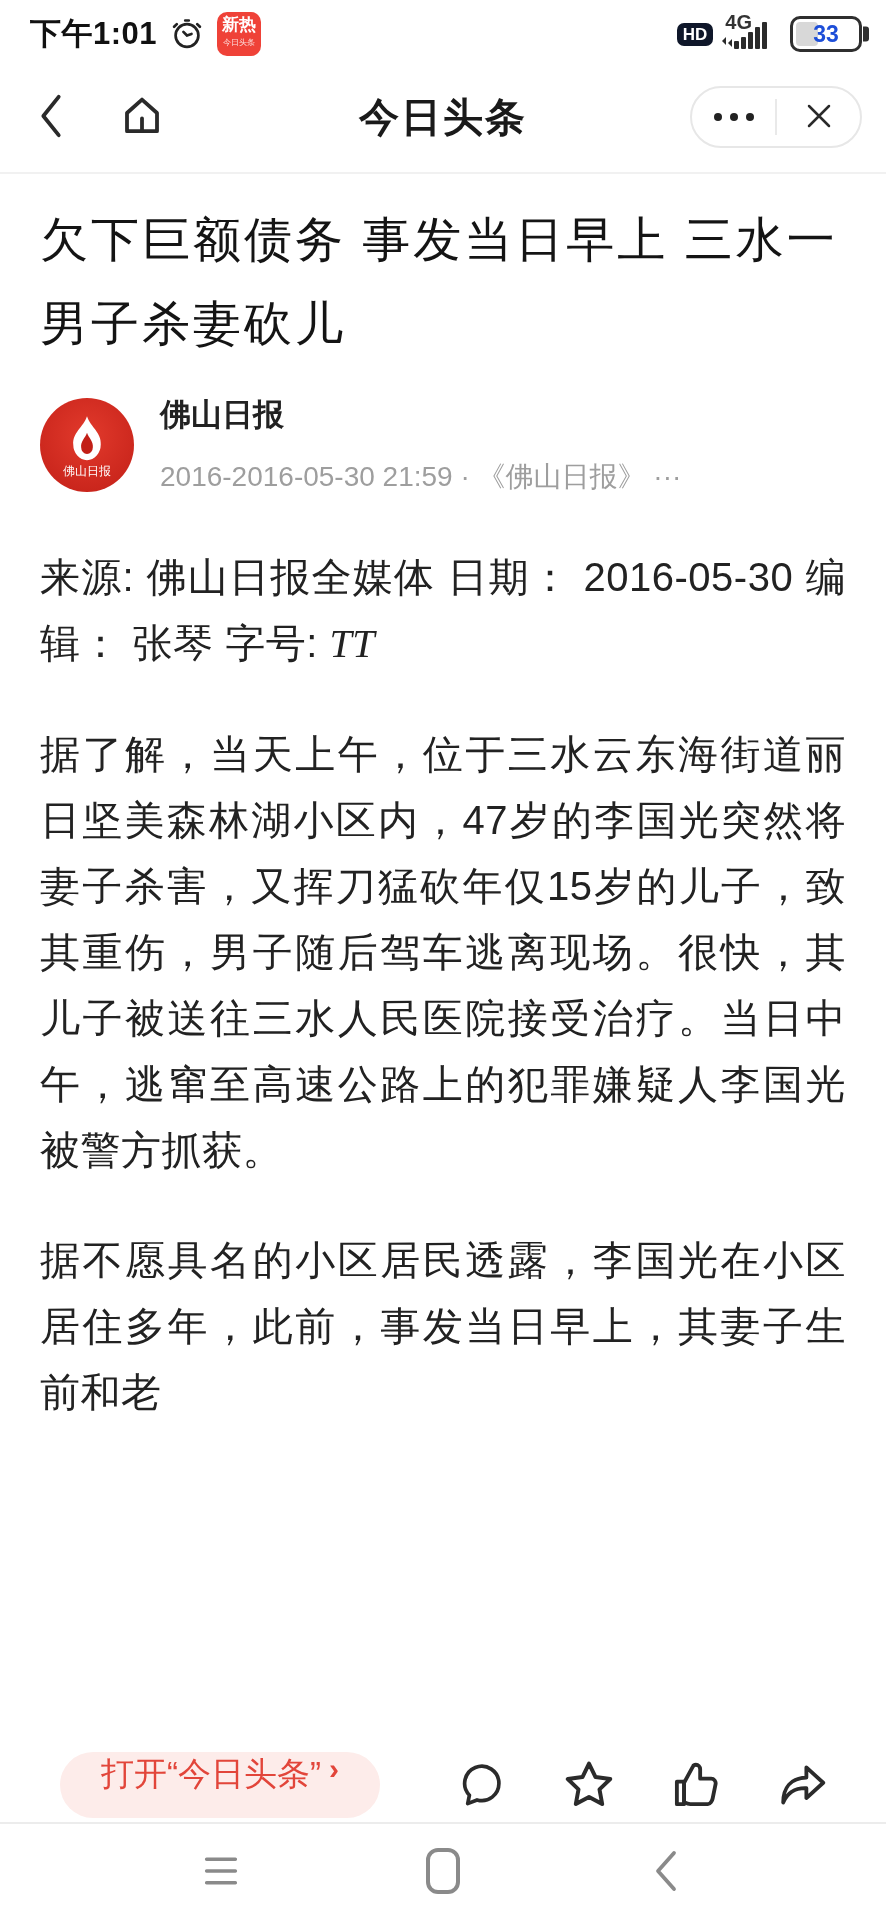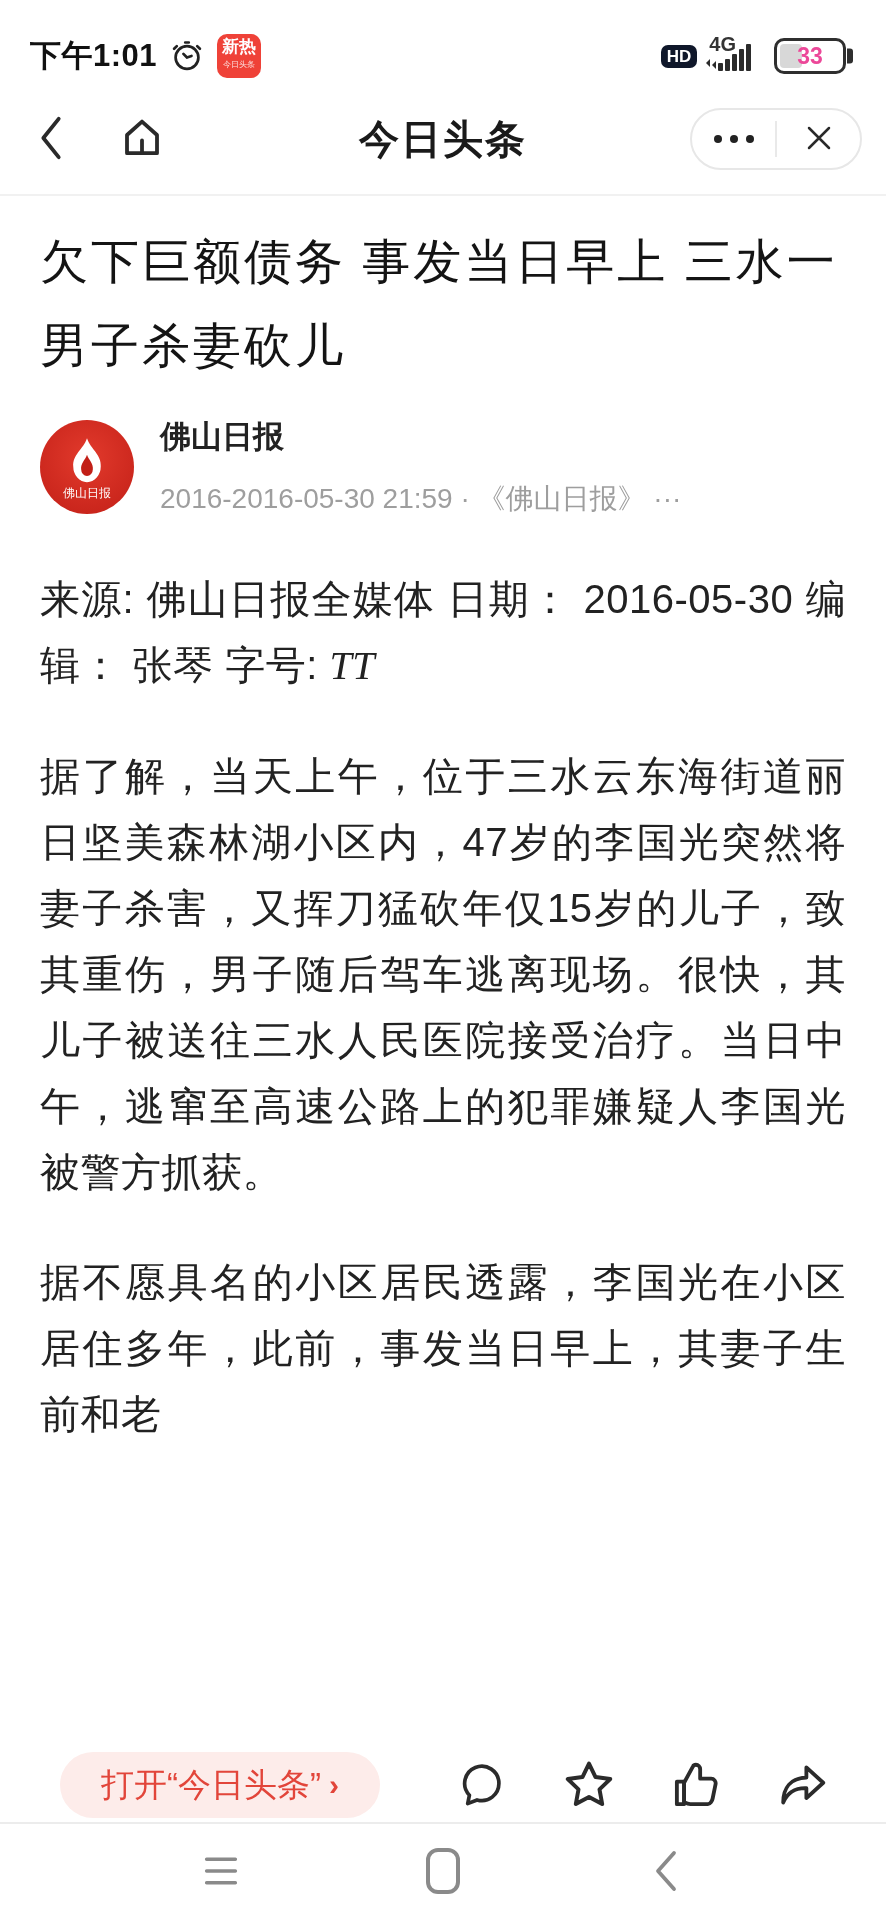--- a/index.html
+++ b/index.html
@@ -16,22 +16,21 @@
     position:relative;
     background:#ffffff;
     overflow:hidden;
     font-family:"Liberation Sans","DejaVu Sans",sans-serif;
     color:#222;
   }
   
   .status-bar{
     height:62px;
     display:flex;align-items:center;justify-content:space-between;
-    padding:6px 40px 0 30px;
-    margin-top:22px;
+    padding:6px 24px 0 30px;
   }
   .sb-left,.sb-right{display:flex;align-items:center;gap:12px;}
   .sb-time{font-size:31px;font-weight:600;color:#111;letter-spacing:.5px;}
   .alarm-icon svg{display:block;}
   .app-badge{
     width:44px;height:44px;border-radius:10px;
     background:var(--accent-red,#ef4238);
     color:#fff;display:flex;flex-direction:column;align-items:center;justify-content:center;
     font-size:17px;font-weight:700;line-height:18px;letter-spacing:0;
   }
@@ -42,21 +41,21 @@
   }
   .network{display:flex;align-items:center;gap:2px;position:relative;}
   .net-4g{font-size:20px;color:#333;font-weight:600;position:relative;top:-12px;margin-right:-34px;}
   .battery{
     position:relative;width:72px;height:36px;
     border:3.5px solid #2f2f2f;border-radius:10px;
     display:flex;align-items:center;justify-content:center;
     margin-left:6px;
   }
   .battery .fill{position:absolute;left:3px;top:3px;bottom:3px;width:33%;background:#d8d8d8;border-radius:4px;}
-  .battery .level{position:relative;font-size:23px;font-weight:600;color:#ec4899;}
+  .battery .level{position:relative;font-size:23px;font-weight:600;color:#1d4ed8;}
   .battery:after{
     content:"";position:absolute;right:-10px;top:50%;transform:translateY(-50%);
     width:6px;height:15px;background:#2f2f2f;border-radius:0 3px 3px 0;
   }
   
   .nav-bar{
     position:relative;height:112px;
     display:flex;align-items:center;
     padding:0 24px 0 36px;
     border-bottom:2px solid #f1f1f1;
@@ -115,21 +114,21 @@
     position:absolute;left:0;right:0;bottom:98px;height:74px;
     background:#fff;
     display:flex;align-items:center;
     padding:0 30px 0 60px;
   }
   .open-btn{
     height:66px;min-width:320px;border:none;border-radius:35px;
     background:var(--open-button-bg,#fdecea);
     color:var(--open-button-text,#e2453a);
     font-size:33px;font-weight:500;
-    display:flex;align-items:center;justify-content:center;gap:8px;
+    display:flex;align-items:flex-start;justify-content:center;gap:8px;
     cursor:pointer;font-family:inherit;padding:0 34px;
   }
   .open-btn .chev{font-size:30px;font-weight:700;}
   .action-icons{flex:1;display:flex;align-items:center;justify-content:space-around;margin-left:50px;}
   .action-icons .icon-btn svg{display:block;}
   
   .system-nav{
     position:absolute;left:0;right:0;bottom:0;height:98px;
     background:#fff;border-top:2px solid #ececec;
     display:flex;align-items:center;justify-content:space-around;

